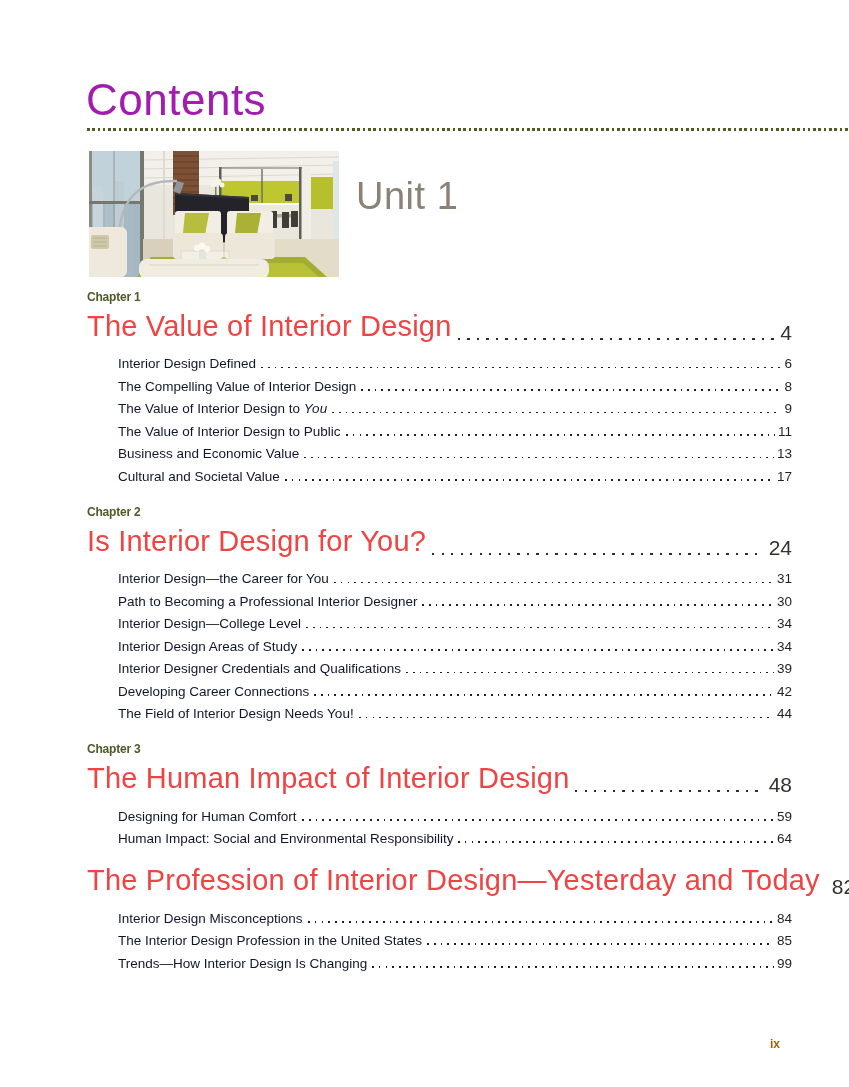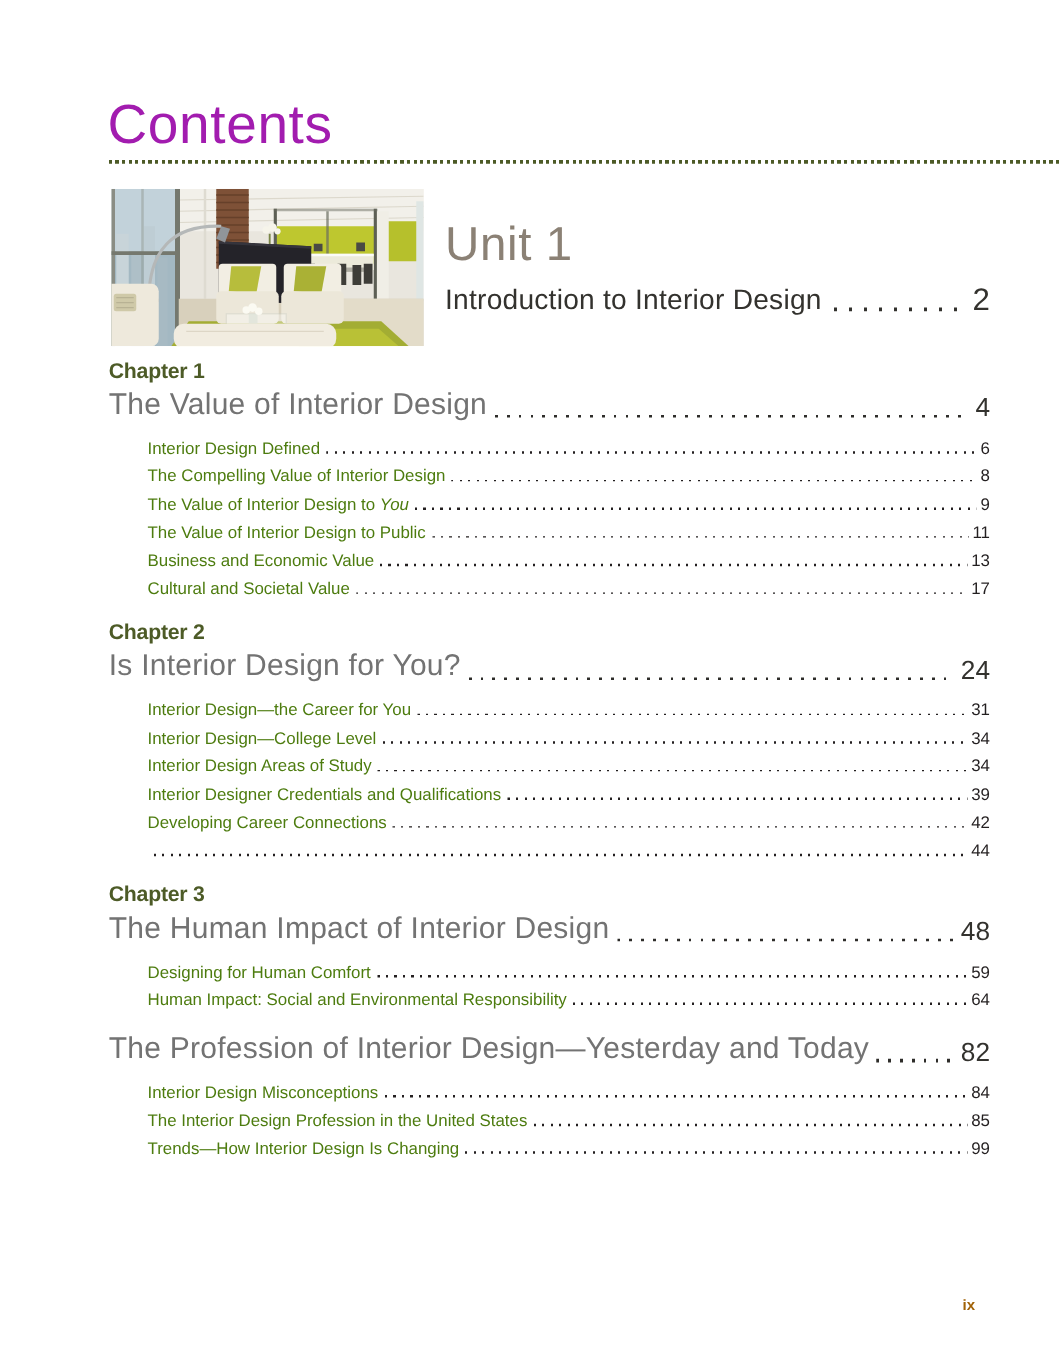--- a/index.html
+++ b/index.html
@@ -24,29 +24,29 @@
   .unit{position:absolute;left:356px;top:176px;width:436px;}
   .unit-label{font-size:38px;line-height:1.1;color:#8b8175;letter-spacing:0.5px;}
   .unit-row{display:flex;align-items:flex-end;margin-top:10px;}
   .unit-title{font-size:22.5px;line-height:1.1;color:#33322e;letter-spacing:0.2px;white-space:nowrap;}
   .leader{flex:1;}
   .leader.md{height:2.4px;margin:0 6px 4px 10px;
     background:repeating-linear-gradient(to right,#33322e 0 2.4px,transparent 2.4px 12px);}
   .unit-page{font-size:25px;line-height:1;color:#33322e;}
   .toc{position:absolute;left:87px;top:288px;width:705px;}
   .chapter{margin-bottom:18px;}
-  .ch-label{font-size:17px;font-weight:700;color:#4d5b27;line-height:18px;letter-spacing:-0.2px;}
+  .ch-label{font-size:12px;font-weight:700;color:#4d5b27;line-height:18px;letter-spacing:-0.2px;}
   .ch-title-row{display:flex;align-items:flex-end;margin:5px 0 7px 0;}
-  .ch-title{font-size:24px;line-height:1.1;color:#737373;letter-spacing:0.2px;white-space:nowrap;}
+  .ch-title{font-size:29px;line-height:1.1;color:#ef4444;letter-spacing:0.2px;white-space:nowrap;}
   .leader.lg{height:2.2px;margin:0 6px 3px 6px;
     background:repeating-linear-gradient(to right,#2e2d2a 0 2.2px,transparent 2.2px 9.5px);}
   .ch-page{font-size:21px;line-height:1;color:#33322e;}
   .entries{margin-left:31px;}
   .entry-row{display:flex;align-items:flex-end;height:22.5px;}
-  .e-title{font-size:13.5px;line-height:16px;color:#4d7c0f;white-space:nowrap;}
+  .e-title{font-size:13.5px;line-height:16px;color:#0f172a;white-space:nowrap;}
   .e-title .it{font-style:italic;}
   .leader.sm{height:1.7px;margin:0 3px 4px 5px;
     background:repeating-linear-gradient(to right,#231f20 0 1.7px,transparent 1.7px 6.8px);}
   .e-page{font-size:13.5px;line-height:16px;color:#231f20;}
   .folio{position:absolute;left:770px;top:1037px;font-size:12px;font-weight:700;color:#a16207;text-align:center;}
 </style>
 </head>
 <body>
 
 <h1 class="contents-title">Contents</h1>
@@ -132,25 +132,20 @@
     <circle cx="108" cy="97" r="3" fill="#fbfaf2"></circle>
     <circle cx="113" cy="95" r="3.5" fill="#fbfaf2"></circle>
     <circle cx="118" cy="98" r="3" fill="#fbfaf2"></circle>
     <rect x="50" y="108" width="130" height="20" rx="8" fill="#f1ece0"></rect>
     <line x1="60" y1="114" x2="170" y2="114" stroke="#ddd6c6" stroke-width="1"></line>
   </svg>
 </div>
 
 <div class="unit">
   <div class="unit-label">Unit 1</div>
-  <div class="unit-row">
-    <span class="unit-title">Introduction to Interior Design</span>
-    <span class="leader md"></span>
-    <span class="unit-page">2</span>
-  </div>
 </div>
 
 <div class="toc">
 
   <section class="chapter">
     <div class="ch-label">Chapter 1</div>
     <div class="ch-title-row">
       <span class="ch-title">The Value of Interior Design</span>
       <span class="leader lg"></span>
       <span class="ch-page">4</span>
@@ -196,40 +191,46 @@
       <span class="leader lg"></span>
       <span class="ch-page">24</span>
     </div>
     <div class="entries">
       <div class="entry-row">
         <span class="e-title">Interior Design—the Career for You</span>
         <span class="leader sm"></span>
         <span class="e-page">31</span>
       </div>
       <div class="entry-row">
+        <span class="e-title">Path to Becoming a Professional Interior Designer</span>
+        <span class="leader sm"></span>
+        <span class="e-page">30</span>
+      </div>
+      <div class="entry-row">
         <span class="e-title">Interior Design—College Level</span>
         <span class="leader sm"></span>
         <span class="e-page">34</span>
       </div>
       <div class="entry-row">
         <span class="e-title">Interior Design Areas of Study</span>
         <span class="leader sm"></span>
         <span class="e-page">34</span>
       </div>
       <div class="entry-row">
         <span class="e-title">Interior Designer Credentials and Qualifications</span>
         <span class="leader sm"></span>
         <span class="e-page">39</span>
       </div>
       <div class="entry-row">
         <span class="e-title">Developing Career Connections</span>
         <span class="leader sm"></span>
         <span class="e-page">42</span>
       </div>
       <div class="entry-row">
+        <span class="e-title">The Field of Interior Design Needs You!</span>
         <span class="leader sm"></span>
         <span class="e-page">44</span>
       </div>
     </div>
   </section>
 
   <section class="chapter">
     <div class="ch-label">Chapter 3</div>
     <div class="ch-title-row">
       <span class="ch-title">The Human Impact of Interior Design</span>

